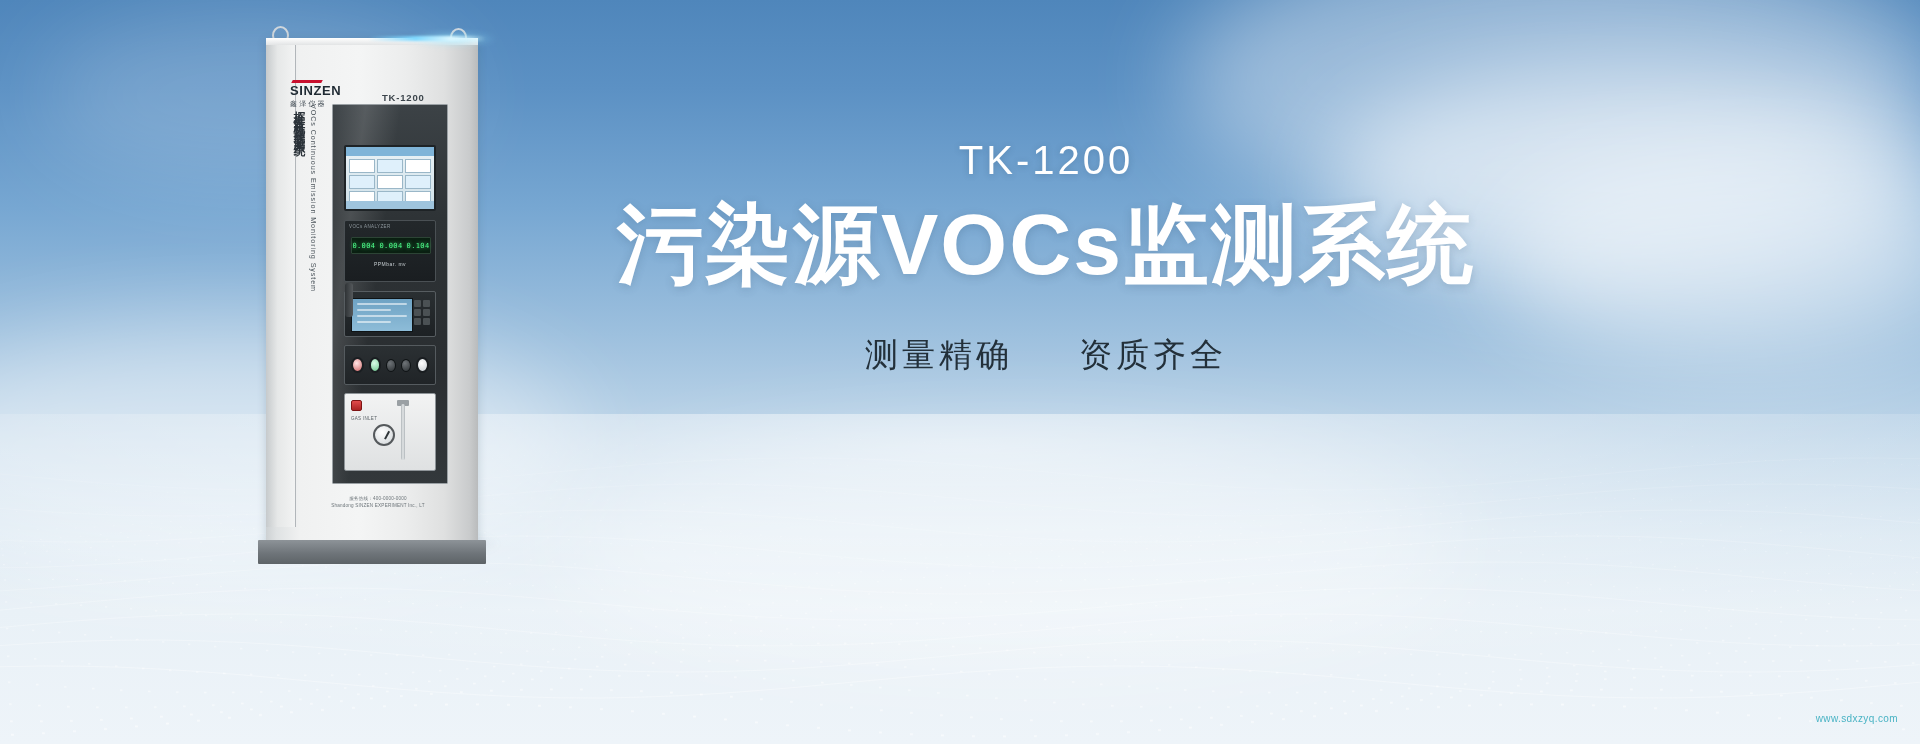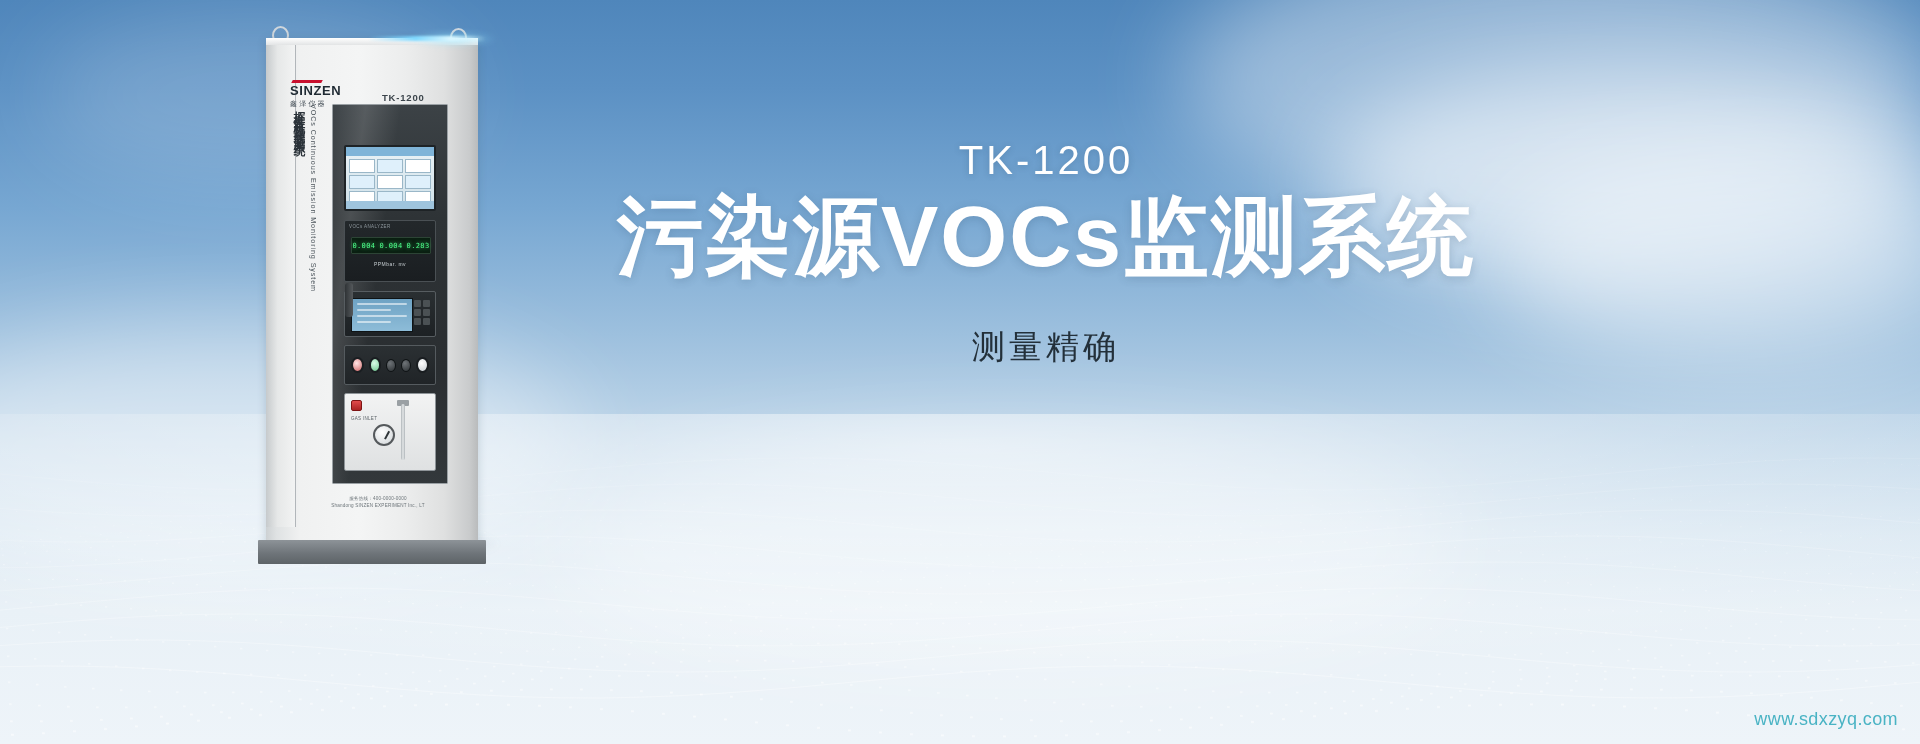--- a/index.html
+++ b/index.html
@@ -218,33 +218,33 @@
     border-radius:1px;
   }
 
   
   .copy{ position:absolute; left:556px; top:138px; width:980px; }
   .model{
     font-size:40px; color:#ffffff; letter-spacing:3px; font-weight:400;
     text-align:center; line-height:1.1; text-shadow:0 1px 6px rgba(40,70,100,.25);
   }
   .headline{
-    margin-top:8px; text-align:center;
+    margin-top:16px; text-align:center;
     font-size:86px; font-weight:700; color:#ffffff; letter-spacing:2px;
     line-height:1.08; text-shadow:0 2px 10px rgba(40,70,100,.20);
   }
   .features{
     margin-top:42px; display:flex; justify-content:center; gap:66px;
     font-size:33px; color:#23303a; letter-spacing:4px; font-weight:400;
   }
 
   
   .watermark{
-    position:absolute; right:22px; bottom:14px;
-    font-size:18px; color:#49b3c4; letter-spacing:.4px;
+    position:absolute; right:22px; bottom:20px;
+    font-size:10px; color:#49b3c4; letter-spacing:.4px;
   }
 </style>
 </head>
 <body>
 
 <div class="banner">
 
   <div class="cloud c1"></div>
   <div class="cloud c2"></div>
   <div class="cloud c3"></div>
@@ -1720,21 +1720,21 @@
           <div class="cell"></div>
         </div>
         <div class="bottombar"></div>
       </div>
 
       <div class="analyzer">
         <div class="label">VOCs ANALYZER</div>
         <div class="readout">
           <span>0.004</span>
           <span>0.004</span>
-          <span>0.283</span>
+          <span>0.104</span>
         </div>
         <div class="sub">PPMbar. mv</div>
       </div>
 
       <div class="lcd">
         <div class="screen">
           <div class="ln"></div>
           <div class="ln s"></div>
           <div class="ln"></div>
           <div class="ln s"></div>
@@ -1774,17 +1774,18 @@
     </div>
 
     <div class="plinth"></div>
   </div>
 
   <div class="copy">
     <div class="model">TK-1200</div>
     <div class="headline">污染源VOCs监测系统</div>
     <div class="features">
       <span>测量精确</span>
+      <span>资质齐全</span>
     </div>
   </div>
 
   <div class="watermark">www.sdxzyq.com</div>
 </div>
 
 </body></html>

